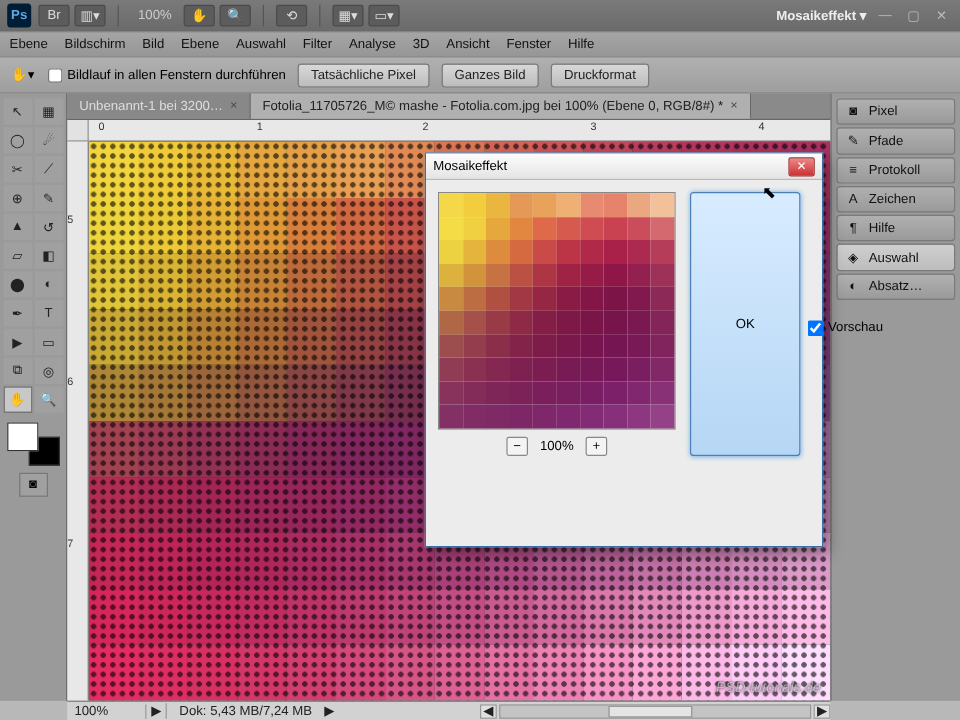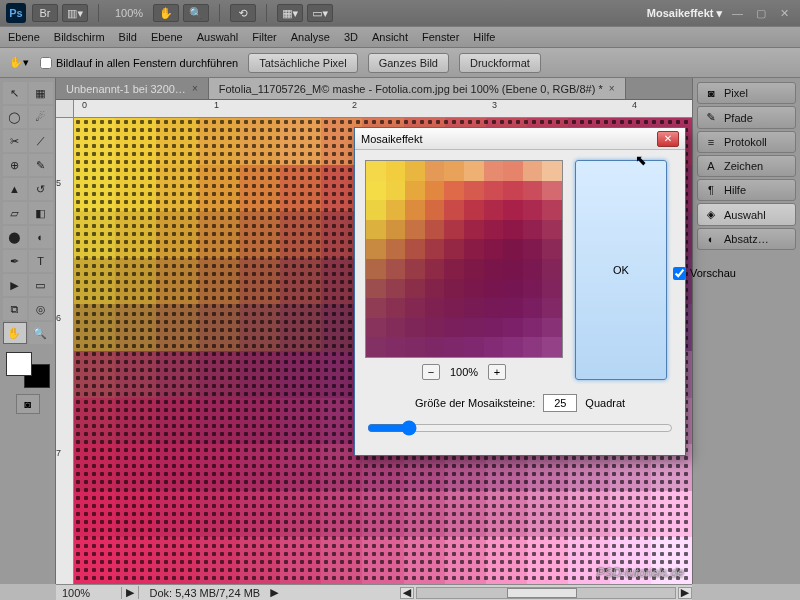--- a/index.html
+++ b/index.html
@@ -546,28 +546,20 @@
     </div>
     <div class="dlg-right">
       <button class="dlg-btn ok">OK</button>
       <div class="cursor">⬉</div>
       <label class="dlg-check">
         <input type="checkbox" checked="" style="">
         <span>Vorschau</span>
       </label>
     </div>
   </div>
-  <div class="dlg-lower">
-    <div class="size-row">
-      <span>Größe der Mosaiksteine:</span>
-      <input class="size-input" value="25" style="">
-      <span>Quadrat</span>
-    </div>
-    <input type="range" class="slider" min="2" max="200" value="25" style="">
-  </div>
 </div>
 
 <div class="status-bar">
   <div class="sb-zoom">100%</div>
   <div style="padding:0 4px;border-right:1px solid #999;">▶</div>
   <div class="sb-doc">Dok: 5,43 MB/7,24 MB</div>
   <div>▶</div>
   <div class="sb-scroll">
     <div class="sb-arrow">◀</div>
     <div class="sb-track">

